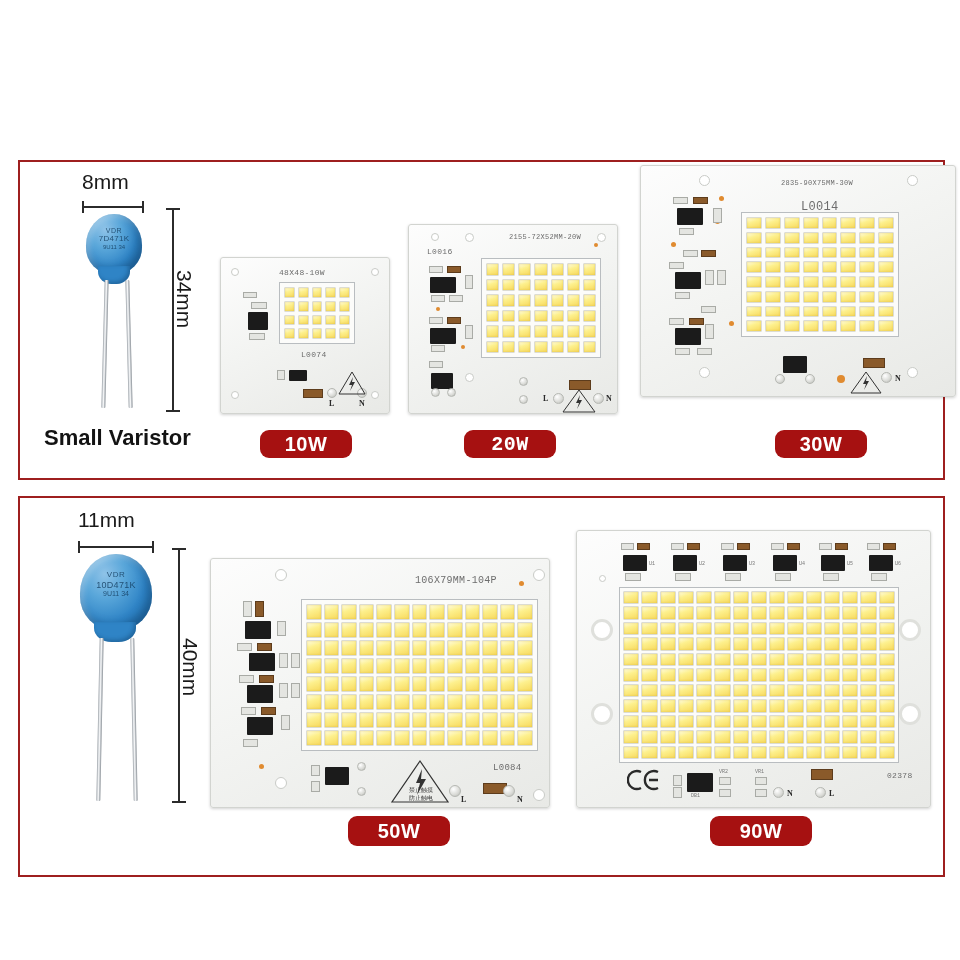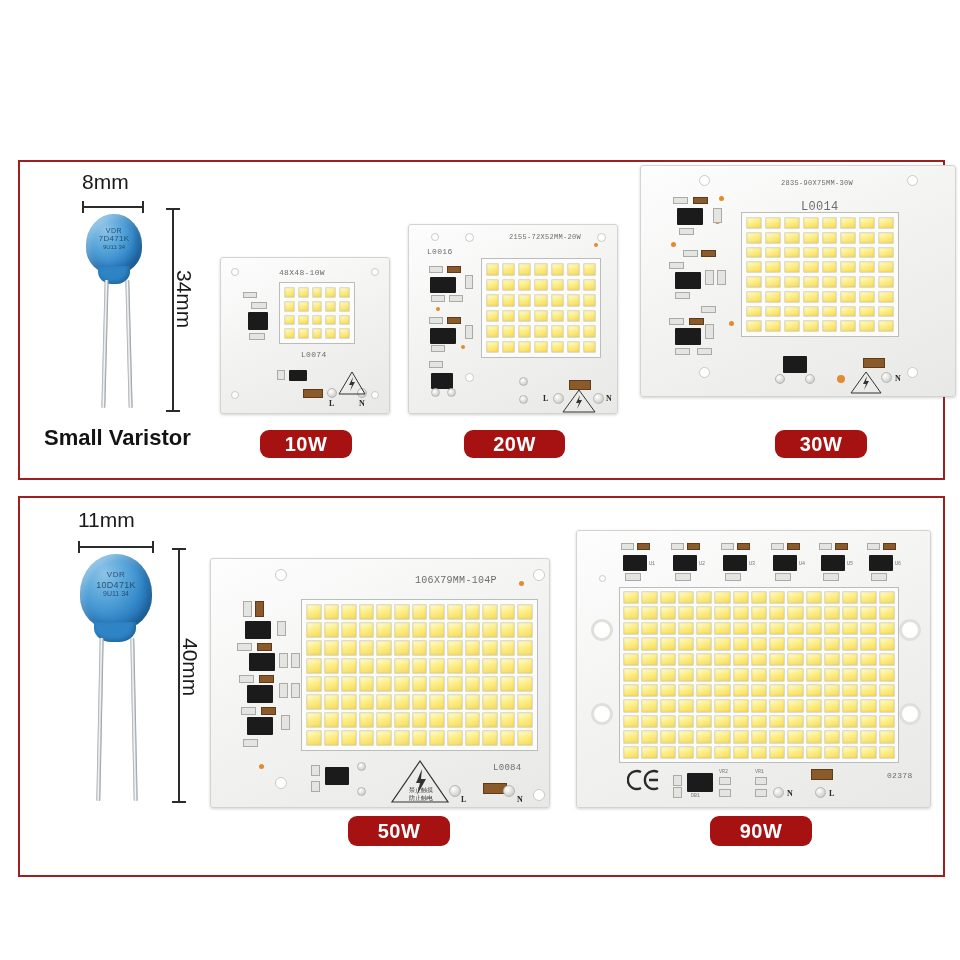--- a/index.html
+++ b/index.html
@@ -331,21 +331,21 @@
       <div class="smd-d" style="left:160px; top:155px; width:22px; height:10px;"></div>
       <div class="pad" style="left:144px; top:168px; width:11px; height:11px;"></div>
       <div class="pad" style="left:184px; top:168px; width:11px; height:11px;"></div>
       <div class="term-label" style="left:134px; top:169px;">L</div>
       <div class="term-label" style="left:197px; top:169px;">N</div>
       <svg class="hv-tri" style="left:152px; top:163px;" width="36" height="26" viewBox="0 0 36 26">
         <polygon points="18,2 34,24 2,24" fill="none" stroke="#333" stroke-width="1"></polygon>
         <polygon points="19,7 15,15 18,15 16,21 21,12 18,12" fill="#333"></polygon>
       </svg>
     </div>
-    <div class="badge" style="left:444px; top:268px; width:101px; height:28px;">20W</div>
+    <div class="badge" style="left:444px; top:268px; width:92px; height:28px;font-family:Liberation Mono, monospace;">20W</div>
 
     <div class="pcb" style="left:620px; top:3px; width:316px; height:232px;">
       <div class="pcb-code" style="left:140px; top:13px; font-size:7px;">2835-90X75MM-30W</div>
       <div class="pcb-code" style="left:160px; top:26px; font-size:12px;margin-top:8px;">L0014</div>
 
       <div class="hole" style="left:58px; top:9px; width:11px; height:11px;"></div>
       <div class="hole" style="left:58px; top:201px; width:11px; height:11px;"></div>
       <div class="hole" style="left:266px; top:9px; width:11px; height:11px;"></div>
       <div class="hole" style="left:266px; top:201px; width:11px; height:11px;"></div>
       <div class="dot-orange" style="left:78px; top:30px; width:5px; height:5px;"></div>

